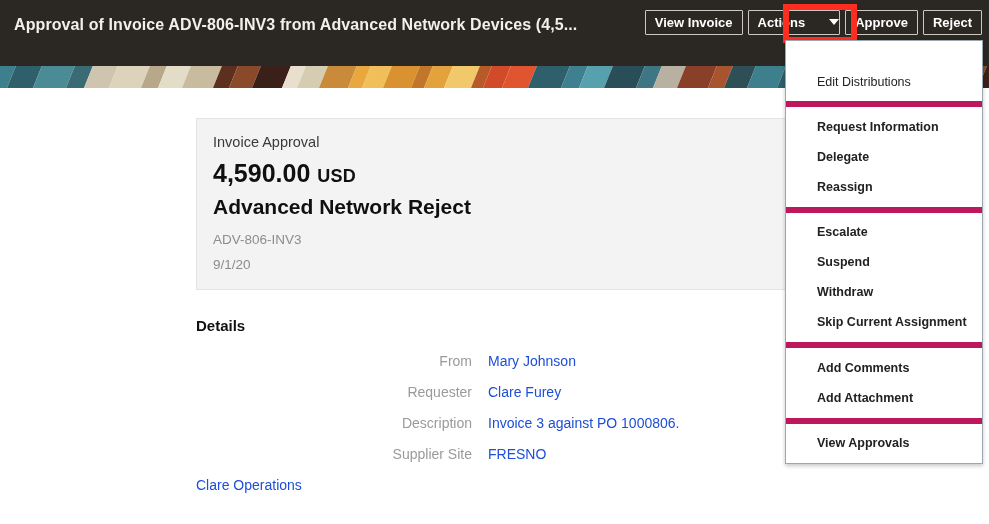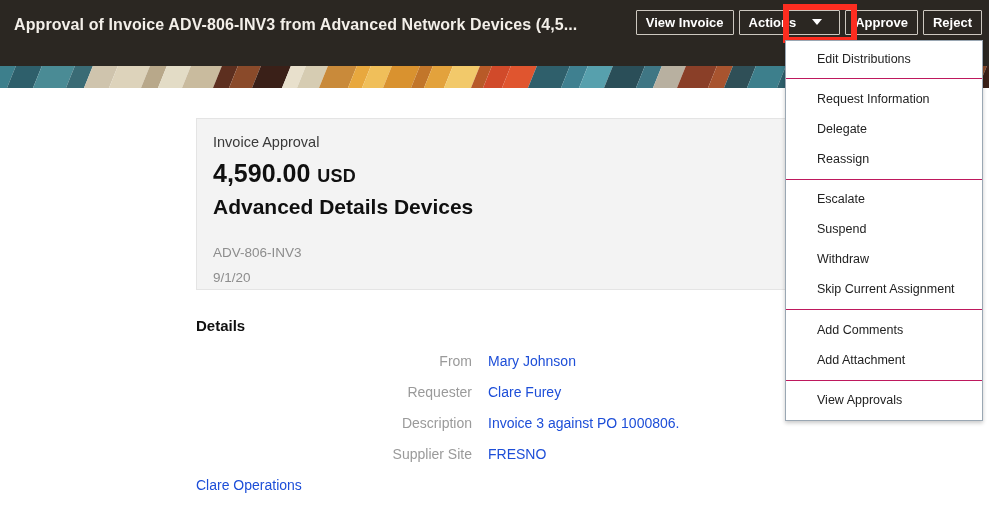--- a/index.html
+++ b/index.html
@@ -59,22 +59,22 @@
     font-weight: 700;
     line-height: 1;
     padding: 6px 9px 7px 9px;
     height: 25px;
     white-space: nowrap;
     cursor: pointer;
     display: inline-flex;
     align-items: center;
   }
   .hbtn.actions-btn {
-    padding-right: 17px;
-    gap: 16px;
+    padding-right: 0;
+    gap: 24px;
   }
   .caret {
     display: inline-block;
     width: 0; height: 0;
     border-left: 5px solid transparent;
     border-right: 5px solid transparent;
     border-top: 6px solid #ffffff;
   }
 
   
@@ -161,21 +161,21 @@
     color: #101010;
     font-size: 21px;
     font-weight: 700;
     line-height: 28px;
     margin-top: 1px;
   }
   .card-meta {
     color: #8d8d8d;
     font-size: 13.5px;
     line-height: 22px;
-    margin-top: 21px;
+    margin-top: 8px;
   }
   .card-meta .meta2 { margin-top: 3px; }
 
   .details-head {
     position: absolute;
     left: 196px;
     top: 228px;
     color: #101010;
     font-size: 15px;
     font-weight: 700;
@@ -218,33 +218,34 @@
     background: #ffffff;
     border: 1px solid #9aa7b3;
     box-shadow: 0 2px 4px rgba(0,0,0,0.22);
     z-index: 40;
     padding: 0;
   }
   .menu-group {
     padding: 0;
   }
   .menu-group + .menu-group {
-    border-top: 1px solid #be185d;
+    border-top: 6px solid #be185d;
+    font-weight: bold;
   }
   .menu-item {
     display: block;
     color: #222222;
     font-size: 12.5px;
     line-height: 30px;
     height: 30px;
     padding: 0 10px 0 31px;
     white-space: nowrap;
     cursor: pointer;
   }
-  .menu-group.g1 { padding: 3px 0 4px 0; }
+  .menu-group.g1 { padding: 3px 0 4px 0; margin-top: 23px; }
   .menu-group.g2 { padding: 5px 0 5px 0; }
   .menu-group.g3 { padding: 4px 0 5px 0; }
   .menu-group.g4 { padding: 5px 0 5px 0; }
   .menu-group.g5 { padding: 4px 0 5px 0; }
 </style>
 </head>
 <body>
 
 <div id="app">
 
@@ -301,21 +302,21 @@
   </div>
 
   <div class="content">
 
     <div class="summary-card">
       <div class="card-kicker">Invoice Approval</div>
       <div class="card-amount">
         <span>4,590.00</span>
         <span class="cur">USD</span>
       </div>
-      <div class="card-supplier">Advanced Details Devices</div>
+      <div class="card-supplier">Advanced Network Reject</div>
       <div class="card-meta">
         <div>ADV-806-INV3</div>
         <div class="meta2">9/1/20</div>
       </div>
     </div>
 
     <div class="details-head">Details</div>
 
     <div class="details-table" id="details-table">
         <div class="detail-row">

